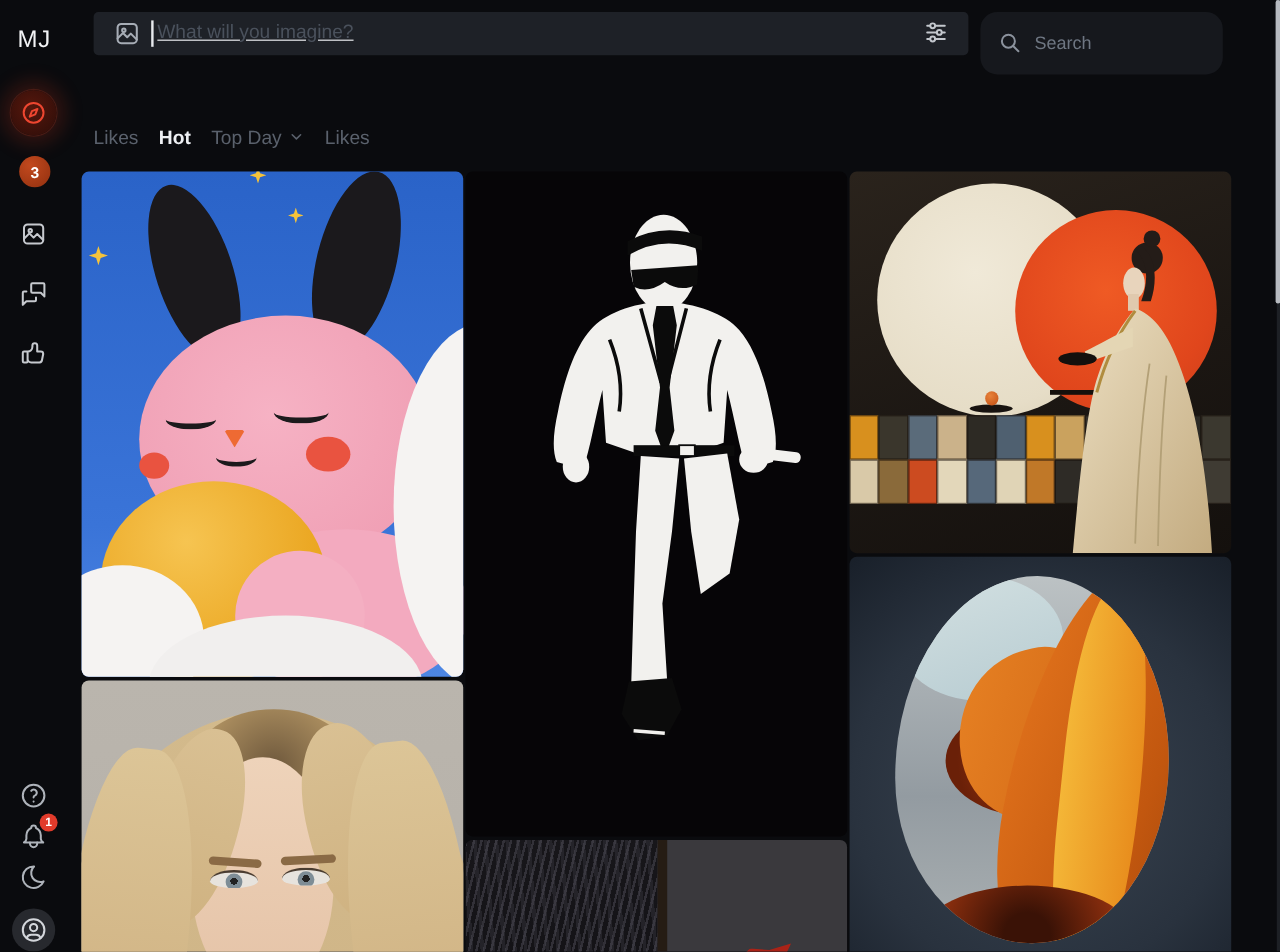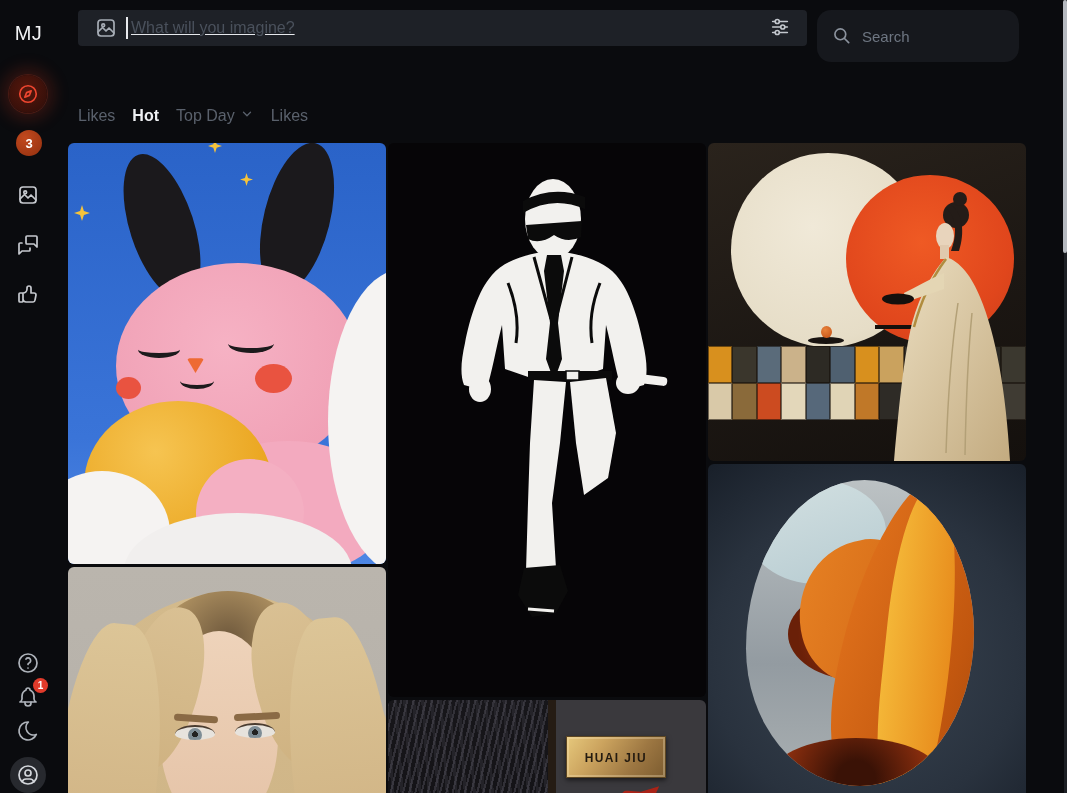--- a/index.html
+++ b/index.html
@@ -369,23 +369,20 @@
         <path d="M146,237 L178,239 L172,300 L164,360 L168,425 L138,428 L140,360 L142,300 Z" fill="#f2f1ee"></path>
         <path d="M182,239 L218,235 L228,290 L220,335 L196,352 L188,300 Z" fill="#f2f1ee"></path>
         <path d="M136,425 L172,422 L180,448 L168,470 L144,474 L130,452 Z" fill="#0b0b0b"></path>
         <path d="M140,466 L166,468" stroke="#f2f1ee" stroke-width="3"></path>
       </svg>
     </figure>
     <figure class="huai">
       <div class="hj-hair"></div>
       <div class="hj-wall">
         <div class="hj-strip"></div>
-        <div class="hj-plaque">
-          <span>HUAI JIU</span>
-        </div>
         <div class="hj-ribbon"></div>
       </div>
     </figure>
   </div>
 
   <div class="col">
     <figure class="moonwoman">
       <div class="mw-cream"></div>
       <div class="mw-orange"></div>
       <div class="mw-shelf"></div>

